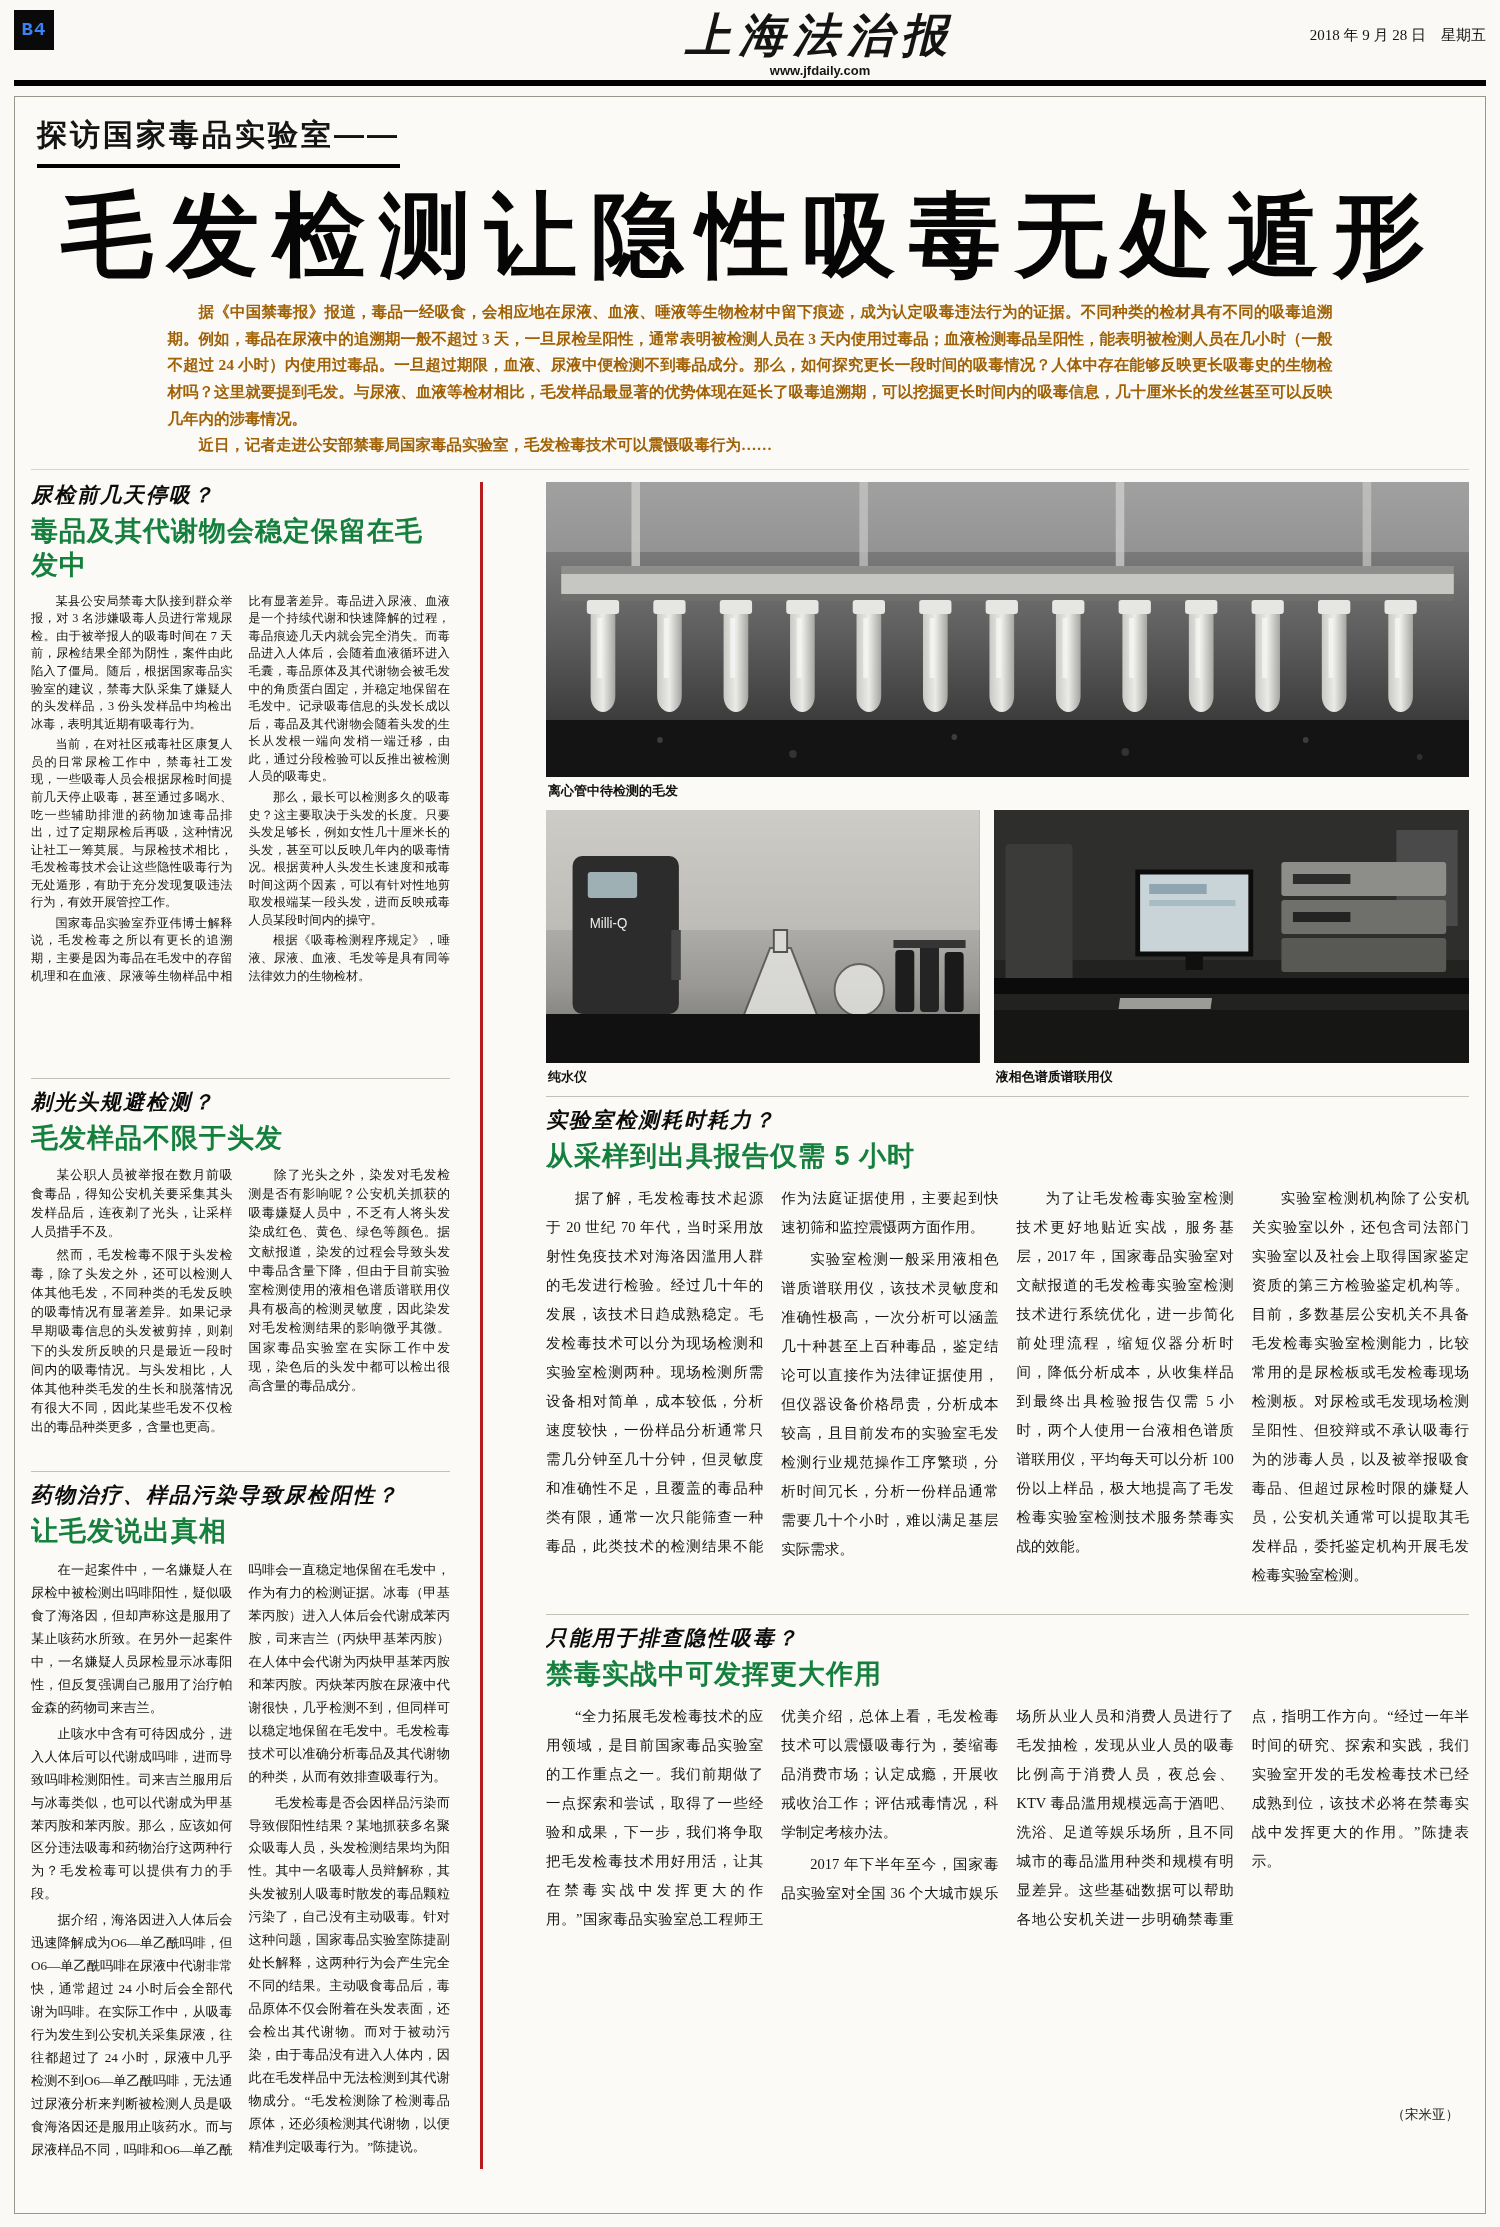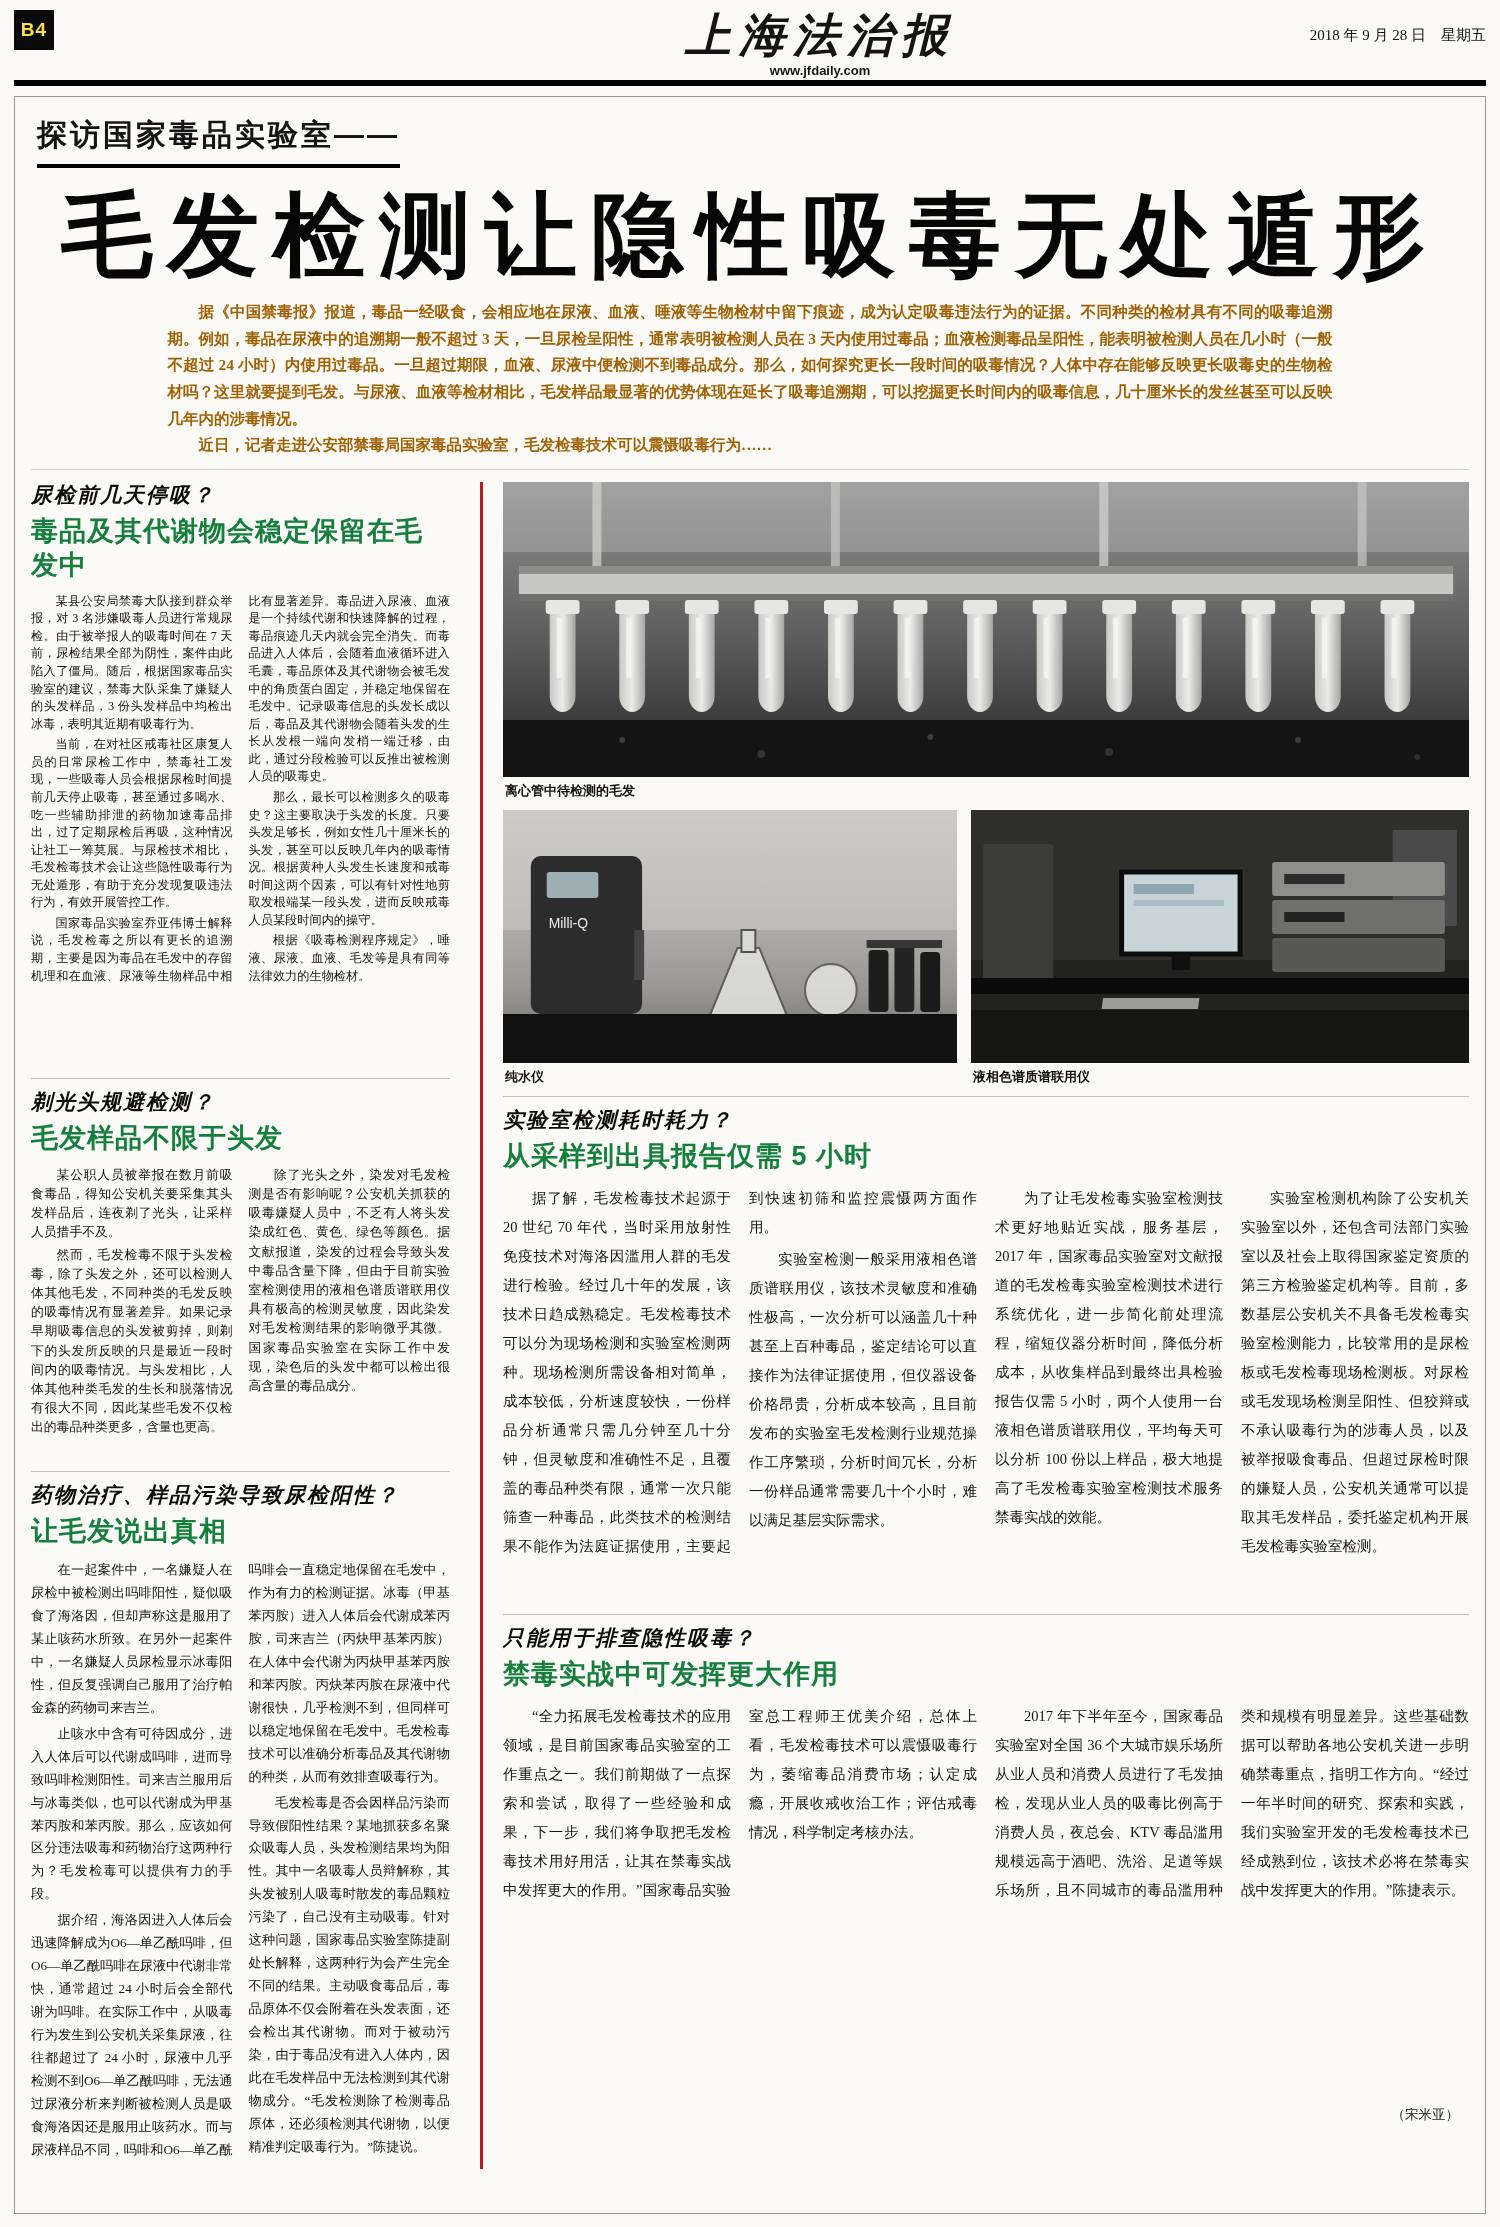--- a/index.html
+++ b/index.html
@@ -15,22 +15,22 @@
     background:#faf9f5;
     padding:10px 14px 8px;
     position:relative;
     overflow:hidden;
   }
 
   
   .masthead { display:flex; align-items:flex-start; justify-content:space-between; height:68px; }
   .mh-left { display:flex; gap:10px; align-items:flex-start; width:470px; }
   .badge {
-    width:40px; height:40px; background:#0a0a0a; color:#fde047;
-    font-family:Liberation Sans, sans-serif; font-weight:bold;
+    width:40px; height:40px; background:#0a0a0a; color:#3b82f6;
+    font-family:Liberation Mono, monospace; font-weight:bold;
     display:flex; align-items:center; justify-content:center; font-size:19px;
     letter-spacing:1px; flex:0 0 auto;
   }
   .sec-wrap { display:flex; flex-direction:column; }
   .sec-title {
     font-family:"Liberation Sans",sans-serif; font-weight:900;
     font-size:31px; letter-spacing:5px; line-height:1.05; white-space:nowrap;
   }
   .editor-line {
     font-family:"Liberation Sans",sans-serif; font-size:11px; color:#222;
@@ -65,21 +65,21 @@
   }
   .lead { width:1165px; margin:12px auto 10px; font-size:15.5px; line-height:1.72; text-align:justify; font-weight:bold; color:#a16207; }
   .lead p { text-indent:2em; }
 
   .content {
     height:1700px; overflow:hidden;
     display:grid; grid-template-columns:452px 1fr; column-gap:20px;
     border-top:1px solid #d8d4cc; padding-top:12px; margin-top:10px;
   }
   .col-left { border-right:3px solid #b91c1c; padding-right:30px; overflow:hidden; }
-  .col-right { overflow:hidden; display:flex; flex-direction:column; }
+  .col-right { overflow:hidden; display:flex; flex-direction:column;margin-left:43px; }
 
   .subhead { font-style:italic; font-weight:bold; font-size:21px; letter-spacing:2px; line-height:1.3; color:#0c0c0c; }
   .sec-head {
     font-family:"Liberation Sans",sans-serif; font-weight:900;
     font-size:27px; letter-spacing:1px; line-height:1.25; margin:6px 0 10px; color:#15803d;
   }
   .bodytxt { text-align:justify; overflow:hidden; }
   .bodytxt p { text-indent:2em; margin-bottom:3px; }
   .body-s1 { column-count:2; column-gap:16px; font-size:12.2px; line-height:1.44; height:475px; }
   .body-s2 { column-count:2; column-gap:16px; font-size:12.8px; line-height:1.5;  height:295px; }

